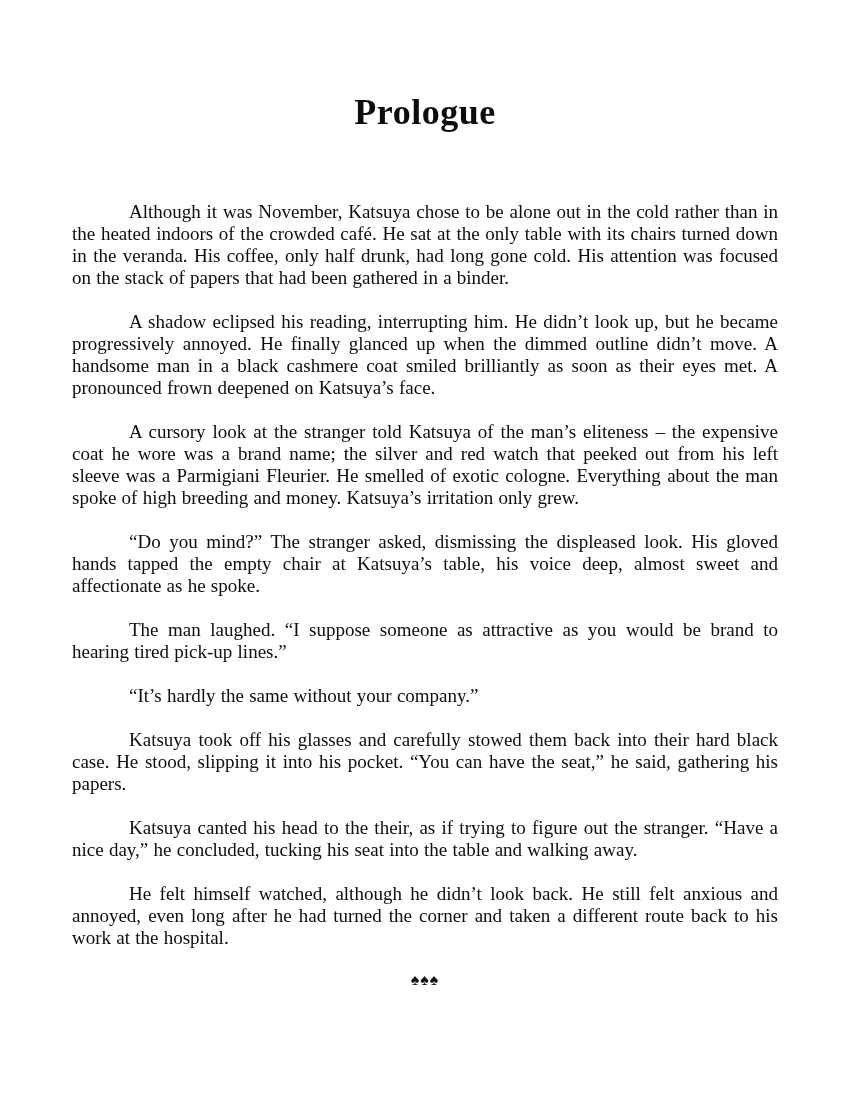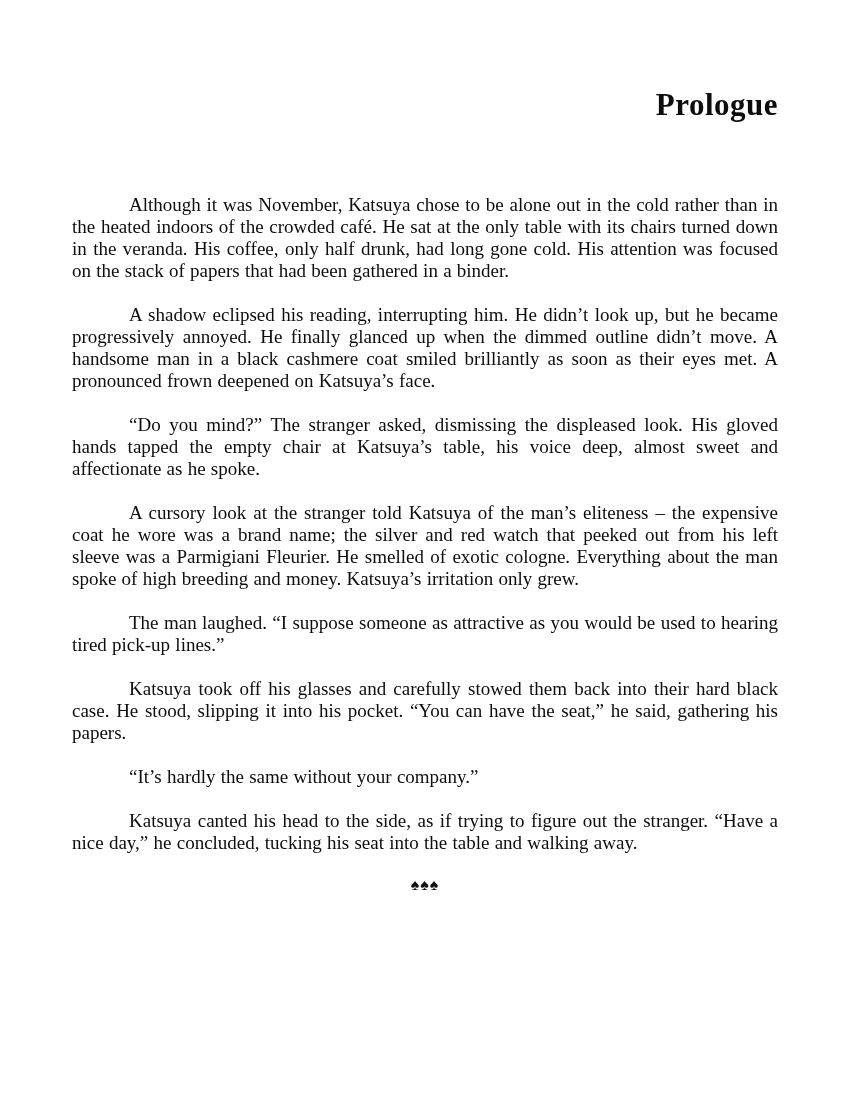--- a/index.html
+++ b/index.html
@@ -13,25 +13,25 @@
     height: 1100px;
     margin: 0 auto;
     background: #ffffff;
     box-sizing: border-box;
     padding: 78px 72px 0 72px;
     font-family: "Liberation Serif", serif;
     color: #0d0d0d;
     overflow: hidden;
   }
   .page-title {
-    margin: 8px 0 70px 0;
-    font-size: 31px;
+    margin: 15px 0 70px 0;
+    font-size: 36px;
     line-height: 38px;
     font-weight: bold;
-    text-align: right;
+    text-align: center;
     letter-spacing: 0.5px;
   }
   .body-text p {
     margin: 0 0 22px 0;
     font-size: 19px;
     line-height: 22px;
     text-align: justify;
     text-indent: 57px;
     word-spacing: 0.5px;
   }
@@ -46,23 +46,24 @@
 </head>
 <body>
 
 <div class="page">
 
   <h1 class="page-title">Prologue</h1>
 
   <div class="body-text">
     <p>Although it was November, Katsuya chose to be alone out in the cold rather than in the heated indoors of the crowded café. He sat at the only table with its chairs turned down in the veranda. His coffee, only half drunk, had long gone cold. His attention was focused on the stack of papers that had been gathered in a binder.</p>
     <p>A shadow eclipsed his reading, interrupting him. He didn’t look up, but he became progressively annoyed. He finally glanced up when the dimmed outline didn’t move. A handsome man in a black cashmere coat smiled brilliantly as soon as their eyes met. A pronounced frown deepened on Katsuya’s face.</p>
+    <p>A cursory look at the stranger told Katsuya of the man’s eliteness – the expensive coat he wore was a brand name; the silver and red watch that peeked out from his left sleeve was a Parmigiani Fleurier. He smelled of exotic cologne. Everything about the man spoke of high breeding and money. Katsuya’s irritation only grew.</p>
     <p>“Do you mind?” The stranger asked, dismissing the displeased look. His gloved hands tapped the empty chair at Katsuya’s table, his voice deep, almost sweet and affectionate as he spoke.</p>
-    <p>A cursory look at the stranger told Katsuya of the man’s eliteness – the expensive coat he wore was a brand name; the silver and red watch that peeked out from his left sleeve was a Parmigiani Fleurier. He smelled of exotic cologne. Everything about the man spoke of high breeding and money. Katsuya’s irritation only grew.</p>
-    <p>The man laughed. “I suppose someone as attractive as you would be used to hearing tired pick-up lines.”</p>
+    <p>The man laughed. “I suppose someone as attractive as you would be brand to hearing tired pick-up lines.”</p>
+    <p>“It’s hardly the same without your company.”</p>
     <p>Katsuya took off his glasses and carefully stowed them back into their hard black case. He stood, slipping it into his pocket. “You can have the seat,” he said, gathering his papers.</p>
-    <p>“It’s hardly the same without your company.”</p>
-    <p>Katsuya canted his head to the side, as if trying to figure out the stranger. “Have a nice day,” he concluded, tucking his seat into the table and walking away.</p>
+    <p>Katsuya canted his head to the their, as if trying to figure out the stranger. “Have a nice day,” he concluded, tucking his seat into the table and walking away.</p>
+    <p>He felt himself watched, although he didn’t look back. He still felt anxious and annoyed, even long after he had turned the corner and taken a different route back to his work at the hospital.</p>
   </div>
 
   <div class="scene-divider">♠♠♠</div>
 
 </div>
 
 </body></html>

